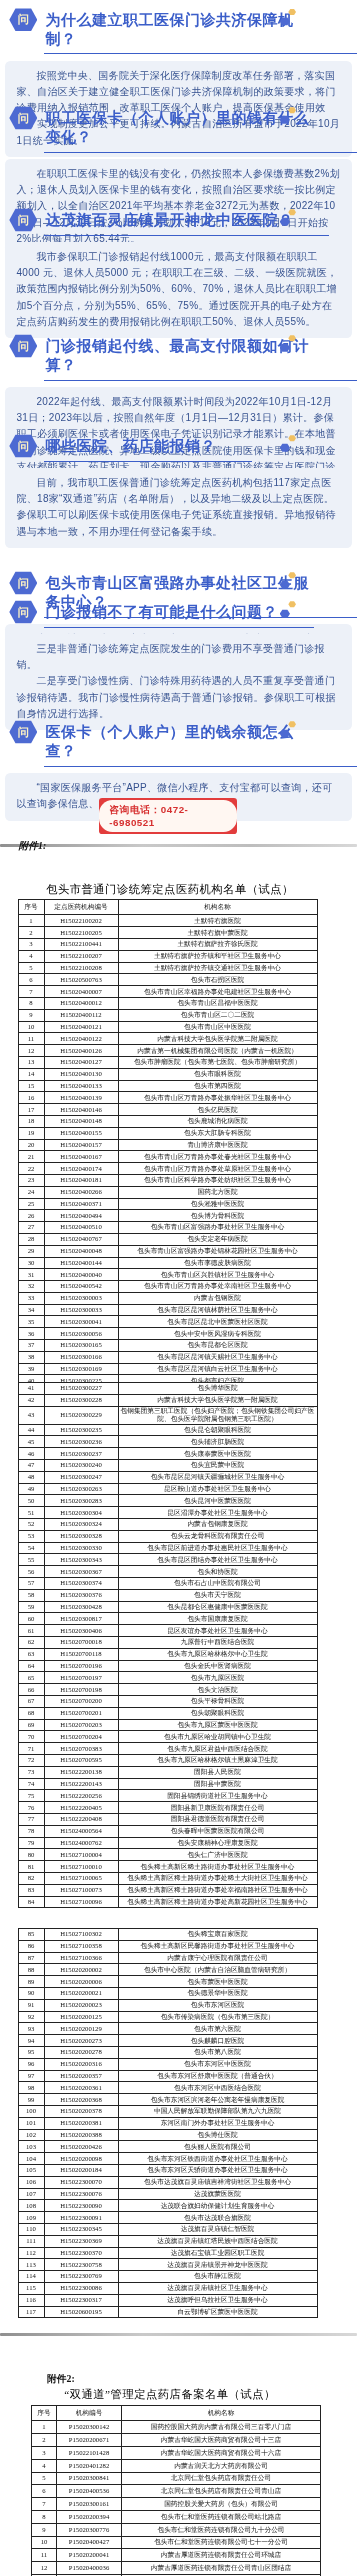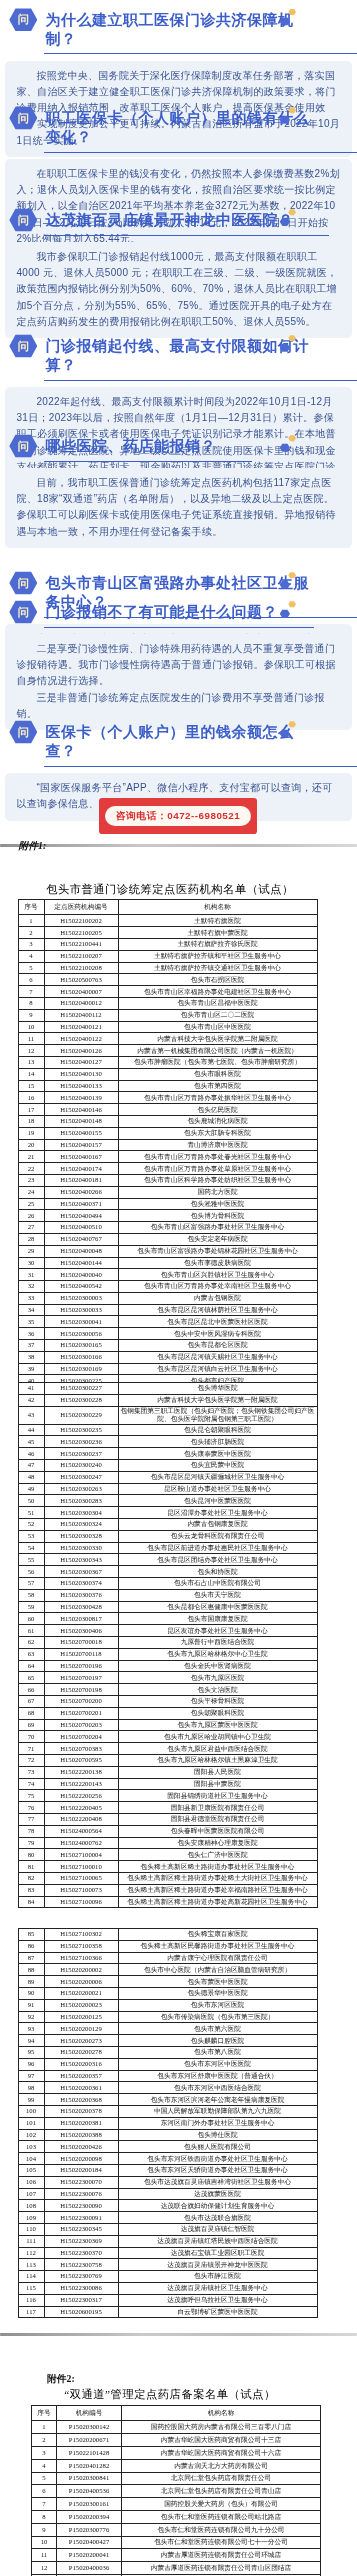--- a/index.html
+++ b/index.html
@@ -16,21 +16,21 @@
   .qa-title-wrap{margin-left:7.2px;padding-top:3.1px;}
   .qa-title{display:inline-block;color:#3b5ec9;font-size:15px;font-weight:bold;
             border-bottom:1px solid #3b5ec9;padding:0 36px 4.6px 1px;letter-spacing:0.5px;}
   .deco{position:absolute;}
   .deco-hex-y{width:7.7px;height:6.7px;background:#f0c063;clip-path:polygon(25% 5%,75% 5%,100% 50%,75% 95%,25% 95%,0 50%);}
   .deco-hex-b{width:10.3px;height:8.8px;background:#4d6ad2;clip-path:polygon(25% 5%,75% 5%,100% 50%,75% 95%,25% 95%,0 50%);}
   .ans-box{margin:6.2px 5.2px 0 5.2px;background:#edf1f8;border-radius:5.2px;padding:7.2px 11.3px 8.2px 11.3px;}
   .ans-p{margin:0;text-indent:2em;color:#35518f;font-size:10px;line-height:1.62;letter-spacing:0.3px;}
 
   
-  .red-banner{position:absolute;left:99px;top:798px;width:158px;height:36px;background:#e23c3c;
+  .red-banner{position:absolute;left:99px;top:798px;width:138px;height:36px;background:#e23c3c;
               border-radius:3.1px;display:flex;align-items:center;justify-content:center;}
   .red-banner .pill{background:#fff7f2;border-radius:13.4px;padding:3.6px 10.3px;color:#d62f2f;
                     font-size:9.8px;font-weight:bold;letter-spacing:0.5px;}
 
   
   .scan-edge{position:absolute;left:0;width:357px;height:2.6px;
              background:linear-gradient(90deg,#8f8f8f,#c9c9c9 40%,#bdbdbd 70%,#d8d8d8);border-radius:1px;}
   .serif{font-family:"Liberation Serif","DejaVu Serif",serif;}
   .att-label{position:absolute;left:18.5px;color:#111;font-size:9.8px;font-weight:bold;}
   .att-title{position:absolute;left:0;width:340px;text-align:center;color:#000;font-size:11.3px;font-weight:normal;letter-spacing:0.5px;}
@@ -154,22 +154,22 @@
         <div class="hexbadge">
           <span>问</span>
         </div>
         <div class="qa-title-wrap">
           <span class="qa-title">门诊报销不了有可能是什么问题？</span>
         </div>
         <span class="deco deco-hex-y" style="right:61px;top:1px;"></span>
         <span class="deco deco-hex-b" style="right:67px;top:9.3px;"></span>
       </div>
       <div class="ans-box">
+          <p class="ans-p">三是非普通门诊统筹定点医院发生的门诊费用不享受普通门诊报销。</p>
           <p class="ans-p">二是享受门诊慢性病、门诊特殊用药待遇的人员不重复享受普通门诊报销待遇。我市门诊慢性病待遇高于普通门诊报销。参保职工可根据自身情况进行选择。</p>
-          <p class="ans-p">三是非普通门诊统筹定点医院发生的门诊费用不享受普通门诊报销。</p>
         </div>
     </div>
 
     <div class="qa-block" style="top: 720px;">
       <div class="qa-head">
         <div class="hexbadge">
           <span>问</span>
         </div>
         <div class="qa-title-wrap">
           <span class="qa-title">医保卡（个人账户）里的钱余额怎么查？</span>

